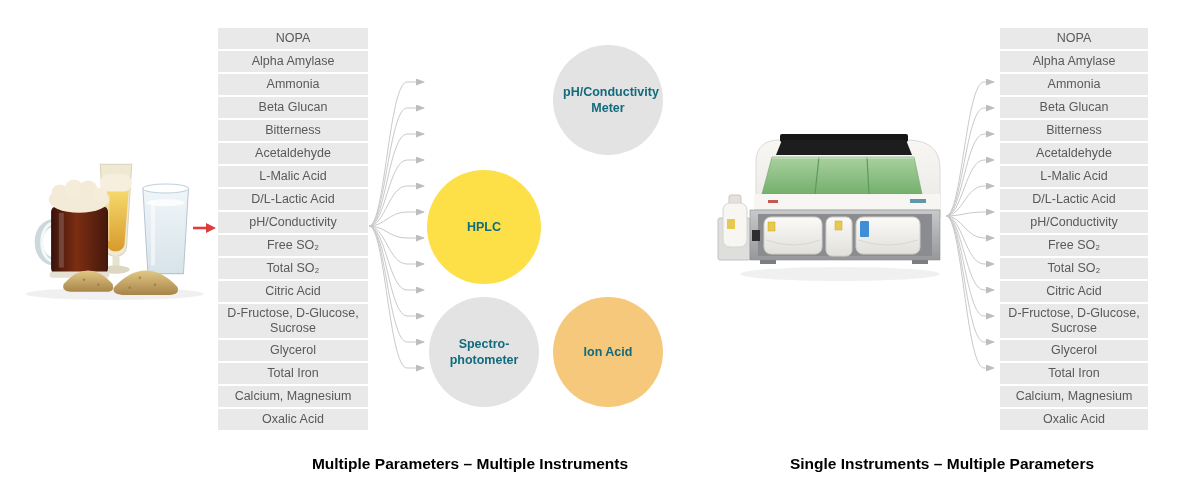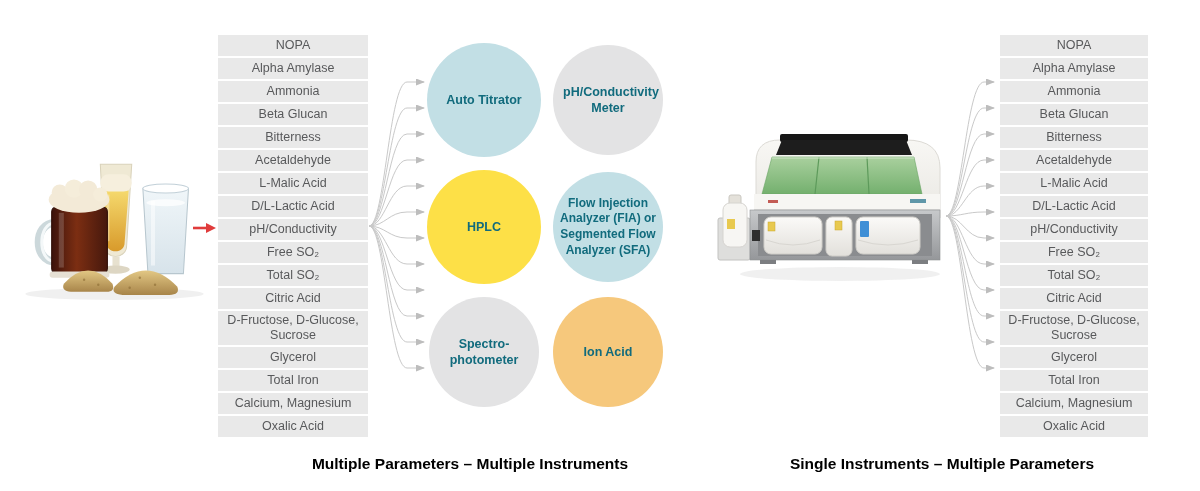--- a/index.html
+++ b/index.html
@@ -3,21 +3,21 @@
 <meta charset="utf-8">
 <style>
   * { margin:0; padding:0; box-sizing:border-box; }
   html,body { background:#ffffff; }
   body { font-family:"Liberation Sans","DejaVu Sans",sans-serif; }
   .canvas {
     position:relative; width:1200px; height:491px; background:#ffffff;
     overflow:hidden; margin:0 auto;
   }
   
-  .param-list { position:absolute; top:35px; }
+  .param-list { position:absolute; top:28px; }
   .param-list.left  { left:218px; width:150px; }
   .param-list.right { left:1000px; width:148px; }
   .param-row {
     min-height:21px; margin-bottom:2px; background:#e9e9e9;
     display:flex; align-items:center; justify-content:center;
     font-size:12.5px; line-height:1.2; color:#58595b; text-align:center;
     padding:2px 4px;
   }
   
   .circle {
@@ -117,31 +117,25 @@
       <div class="param-row">Free SO₂</div>
       <div class="param-row">Total SO₂</div>
       <div class="param-row">Citric Acid</div>
       <div class="param-row">D-Fructose, D-Glucose, Sucrose</div>
       <div class="param-row">Glycerol</div>
       <div class="param-row">Total Iron</div>
       <div class="param-row">Calcium, Magnesium</div>
       <div class="param-row">Oxalic Acid</div>
     </div>
 
-  <div class="circle c-big" style="left: 427px; top: 43px; background: rgb(194, 223, 229);">
-      <span class="lbl">Auto Titrator</span>
-    </div>
   <div class="circle c-std" style="left: 553px; top: 45px; background: rgb(227, 227, 228);">
       <span class="lbl">pH/Conductivity Meter</span>
     </div>
   <div class="circle c-big" style="left: 427px; top: 170px; background: #fde047;">
       <span class="lbl">HPLC</span>
-    </div>
-  <div class="circle c-std c-fia" style="left: 553px; top: 172px; background: rgb(194, 223, 229);">
-      <span class="lbl">Flow Injection Analyzer (FIA) or Segmented Flow Analyzer (SFA)</span>
     </div>
   <div class="circle c-std" style="left: 429px; top: 297px; background: rgb(227, 227, 228);">
       <span class="lbl">Spectro-photometer</span>
     </div>
   <div class="circle c-std" style="left: 553px; top: 297px; background: rgb(246, 200, 124);">
       <span class="lbl">Ion Acid</span>
     </div>
 
   <svg class="instrument" viewBox="0 0 240 172" aria-hidden="true">
     <defs>

